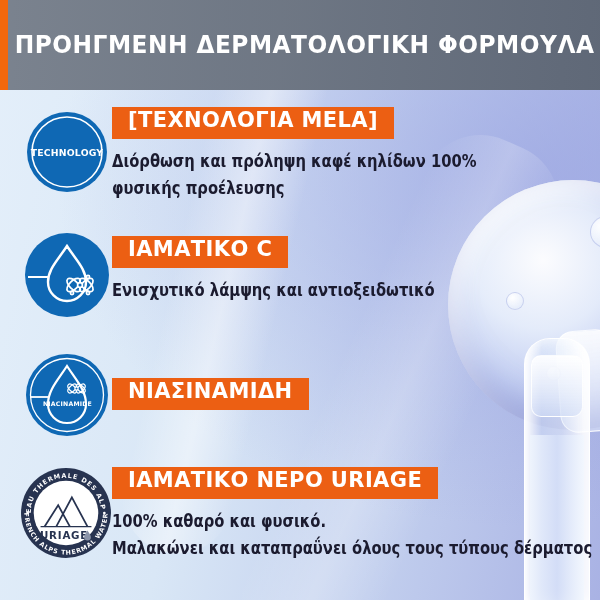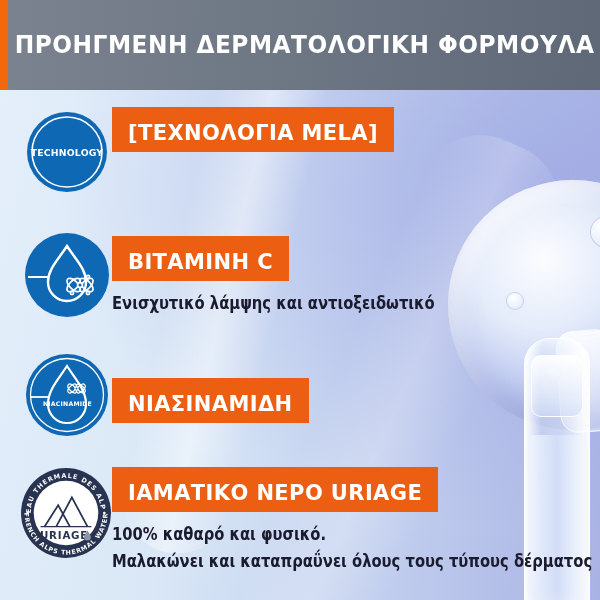--- a/index.html
+++ b/index.html
@@ -40,21 +40,21 @@
   
   .banner{position:absolute;left:0;top:0;width:600px;height:90px;display:flex;align-items:center;justify-content:center;
     background:linear-gradient(90deg,rgba(119,127,139,.97),rgba(93,102,116,.97));}
   .banner-accent{position:absolute;left:0;top:0;width:8px;height:90px;background:#F2680C;}
   .banner-title{color:#fff;font-weight:bold;font-size:24px;letter-spacing:.5px;white-space:nowrap;
     padding-left:10px;transform:scaleX(.97);transform-origin:center;}
   
   .icon-badge{position:absolute;}
   .content{position:absolute;left:112px;}
   .title-badge{display:inline-block;background:#EC5F13;color:#fff;font-weight:bold;font-size:21px;
-    letter-spacing:.4px;padding:14px 16px 7px;white-space:nowrap;}
+    letter-spacing:.4px;padding:1px 16px 7px;white-space:nowrap;}
   .desc{margin-top:8px;}
   .desc div{font-weight:bold;font-size:18px;color:#1B1B2F;line-height:27px;white-space:nowrap;
     transform:scaleX(.82);transform-origin:left;}
   .c1{top:107px;} .c2{top:236px;} .c3{top:356px;margin-top:22px;} .c4{top:467px;}
   .i1{left:27px;top:112px;} .i2{left:25px;top:233px;} .i3{left:26px;top:354px;} .i4{left:21px;top:468px;}
 </style>
 </head>
 <body>
 
 <div class="stage">
@@ -78,39 +78,43 @@
   </div>
   <div class="banner-accent"></div>
 
   <svg class="icon-badge i1" width="80" height="80" viewBox="0 0 80 80">
     <circle cx="40" cy="40" r="40" fill="#0F68B4"></circle>
     <circle cx="40" cy="40" r="35" fill="none" stroke="#fff" stroke-width="1.6"></circle>
     <text x="40" y="43.5" text-anchor="middle" fill="#fff" font-size="9.3" font-weight="bold" letter-spacing="0.2">TECHNOLOGY</text>
   </svg>
   <div class="content c1">
     <div class="title-badge">[ΤΕΧΝΟΛΟΓΙΑ MELA]</div>
+    <div class="desc">
+      <div>Διόρθωση και πρόληψη καφέ κηλίδων 100%</div>
+      <div>φυσικής προέλευσης</div>
+    </div>
   </div>
 
   <svg class="icon-badge i2" width="84" height="84" viewBox="0 0 84 84">
     <circle cx="42" cy="42" r="42" fill="#0F68B4"></circle>
     <path d="M42 13 C33 27 23 36 23 49 a19 19 0 0 0 38 0 C61 36 51 27 42 13 Z" fill="none" stroke="#fff" stroke-width="2.4"></path>
     <path d="M3 44 H23" stroke="#fff" stroke-width="2"></path>
     <g stroke="#fff" stroke-width="1.7" fill="none">
       <ellipse cx="59.5" cy="47.5" rx="8.5" ry="4.2" transform="rotate(45 55 52)"></ellipse>
       <ellipse cx="50.5" cy="47.5" rx="8.5" ry="4.2" transform="rotate(135 55 52)"></ellipse>
       <ellipse cx="59.5" cy="56.5" rx="8.5" ry="4.2" transform="rotate(135 55 52)"></ellipse>
       <ellipse cx="50.5" cy="56.5" rx="8.5" ry="4.2" transform="rotate(45 55 52)"></ellipse>
       <circle cx="55" cy="52" r="2.4" fill="#0F68B4"></circle>
       <circle cx="63" cy="44" r="1.6"></circle>
       <circle cx="47" cy="60" r="1.6"></circle>
       <circle cx="63" cy="60" r="1.6"></circle>
     </g>
   </svg>
   <div class="content c2">
-    <div class="title-badge">ΒΙΤΑΜΙΝΗ C</div>
+    <div class="title-badge">ΙΑΜΑΤΙΚΟ C</div>
     <div class="desc">
       <div>Ενισχυτικό λάμψης και αντιοξειδωτικό</div>
     </div>
   </div>
 
   <svg class="icon-badge i3" width="82" height="82" viewBox="0 0 82 82">
     <circle cx="41" cy="41" r="41" fill="#0F68B4"></circle>
     <circle cx="41" cy="41" r="36.5" fill="none" stroke="#fff" stroke-width="1.3"></circle>
     <path d="M41 12 C32 26 22 36 22 50 a19 19 0 0 0 38 0 C60 36 50 26 41 12 Z" fill="none" stroke="#fff" stroke-width="2.2"></path>
     <path d="M4 43 H22" stroke="#fff" stroke-width="1.8"></path>

